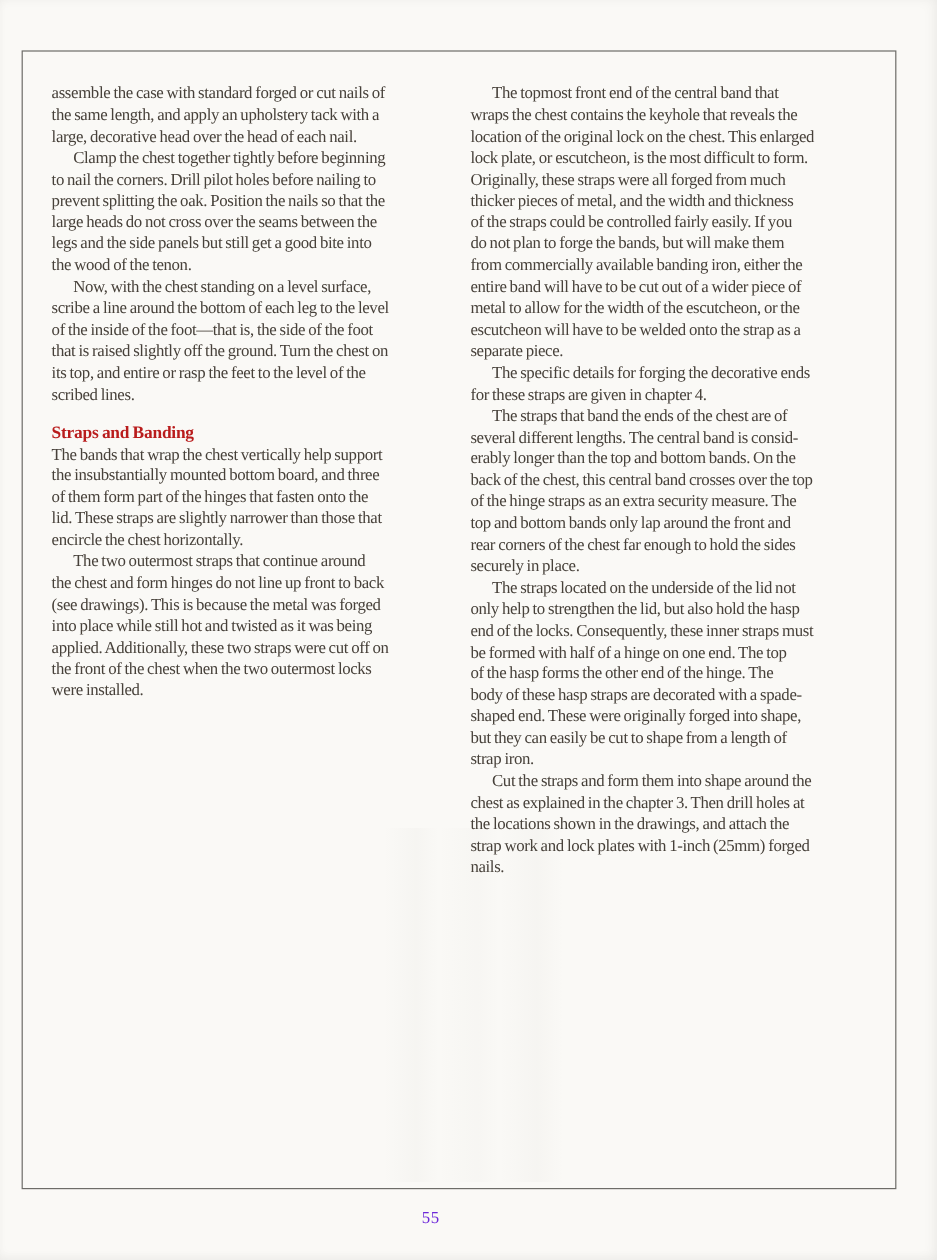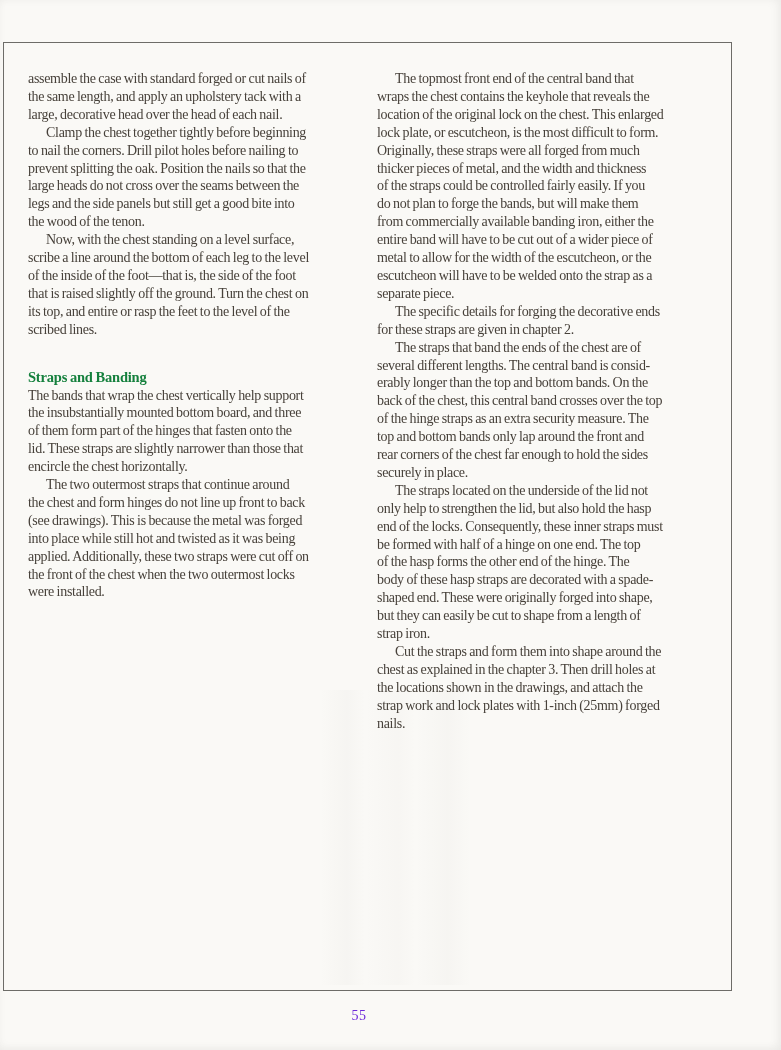--- a/index.html
+++ b/index.html
@@ -11,21 +11,21 @@
   .scan-page {
     position: relative;
     width: 781px;
     height: 1050px;
     background: #faf9f6;
     overflow: hidden;
     box-shadow: inset -4px 0 10px rgba(0,0,0,0.04), inset 0 -3px 8px rgba(0,0,0,0.03);
   }
   .page-frame {
     position: absolute;
-    left: 3px;
+    left: 18px;
     top: 42px;
     width: 727px;
     height: 947px;
     border: 1.5px solid #6d6c68;
     box-sizing: content-box;
     background: transparent;
   }
   .text-column {
     position: absolute;
     top: 27px;
@@ -36,25 +36,25 @@
     word-spacing: -0.6px;
   }
   .col-left  { left: 24px;  width: 352px; }
   .col-right { left: 373px; width: 358px; }
   .para {
     margin: 0;
     white-space: pre;
   }
   .para.indent { text-indent: 18px; }
   .section-heading {
-    margin: 30px 0 0 0;
+    margin: 14px 0 0 0;
     font-size: 14.5px;
     line-height: 17.9px;
     font-weight: bold;
-    color: #15803d;
+    color: #b91c1c;
     letter-spacing: -0.2px;
   }
   .folio {
     position: absolute;
     left: 0;
     top: 1008px;
     width: 718px;
     text-align: center;
     font-size: 14px;
     color: #6d28d9;
@@ -126,21 +126,21 @@
 Originally, these straps were all forged from much
 thicker pieces of metal, and the width and thickness
 of the straps could be controlled fairly easily. If you
 do not plan to forge the bands, but will make them
 from commercially available banding iron, either the
 entire band will have to be cut out of a wider piece of
 metal to allow for the width of the escutcheon, or the
 escutcheon will have to be welded onto the strap as a
 separate piece.</p>
       <p class="para indent">The specific details for forging the decorative ends
-for these straps are given in chapter 2.</p>
+for these straps are given in chapter 4.</p>
       <p class="para indent">The straps that band the ends of the chest are of
 several different lengths. The central band is consid-
 erably longer than the top and bottom bands. On the
 back of the chest, this central band crosses over the top
 of the hinge straps as an extra security measure. The
 top and bottom bands only lap around the front and
 rear corners of the chest far enough to hold the sides
 securely in place.</p>
       <p class="para indent">The straps located on the underside of the lid not
 only help to strengthen the lid, but also hold the hasp

